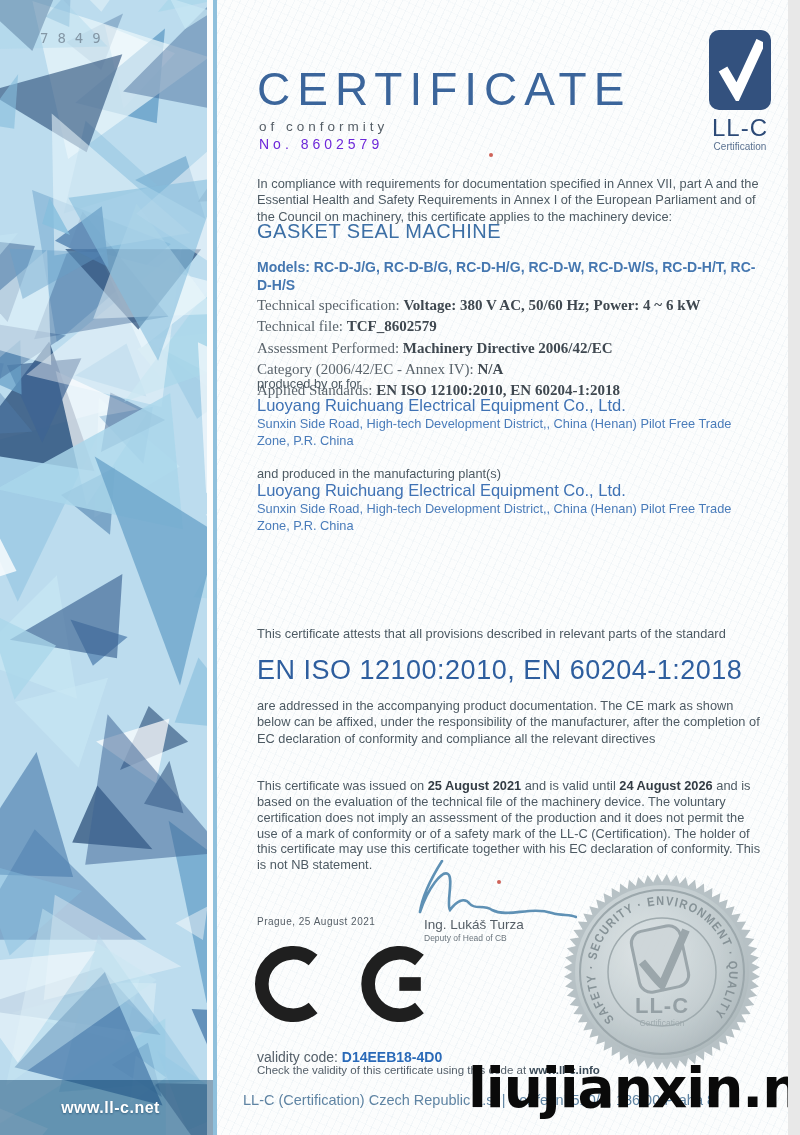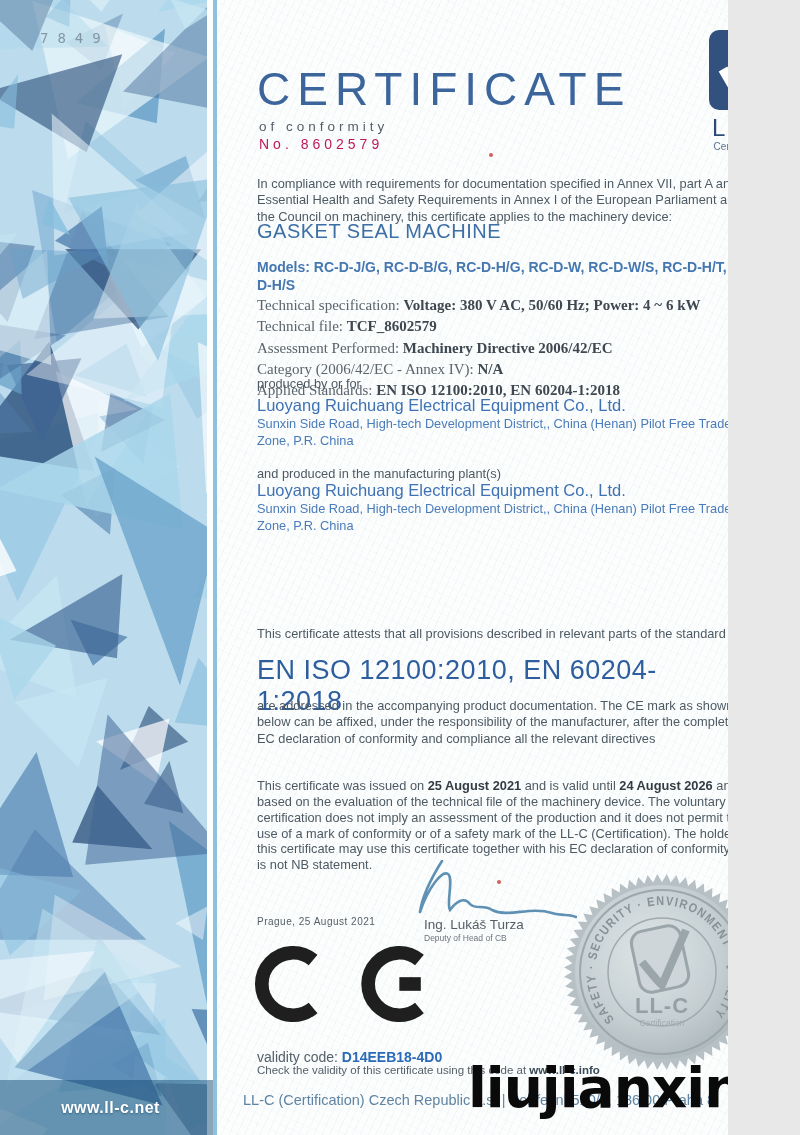--- a/index.html
+++ b/index.html
@@ -1,16 +1,16 @@
 <!DOCTYPE html>
 <html><head>
 <meta charset="utf-8">
 <style>
   html,body{margin:0;padding:0;background:#e8e8e8;}
-  .page{position:relative;width:728px;height:1135px;background:#fcfdfd;overflow:hidden;
+  .page{position:relative;width:788px;height:1135px;background:#fcfdfd;overflow:hidden;
         font-family:"Liberation Sans",sans-serif;color:#4d5a63;}
   .abs{position:absolute;}
   
   .sidebar{left:0;top:0;width:207px;height:1135px;background:#bcdcee;}
   .sidebar svg{display:block;width:207px;height:1135px;}
   .sidebar-strip{left:0;top:1080px;width:207px;height:55px;background:rgba(16,72,112,.48);
                  display:flex;align-items:center;justify-content:center;padding-left:7px;}
   .sidebar-url{color:#ffffff;font-weight:bold;font-size:16px;letter-spacing:.5px;
                text-shadow:0 1px 2px rgba(0,40,70,.45);}
   .vline{left:213px;top:0;width:4px;height:1135px;background:#8fc0dc;}
@@ -23,21 +23,21 @@
          letter-spacing:9px;color:#6d7d8c;opacity:.75;}
   
   .logo{left:700px;top:30px;width:80px;text-align:center;}
   .logo-box{width:62px;height:80px;margin:0 auto;background:#33517e;border-radius:10px;
             display:flex;align-items:center;justify-content:center;}
   .logo-name{font-size:24px;color:#2c4a77;letter-spacing:1px;margin-top:4px;font-weight:400;}
   .logo-sub{font-size:10px;color:#5a7190;margin-top:-1px;}
   
   .title{left:257px;top:62px;font-size:46px;letter-spacing:7px;color:#3b659b;font-weight:400;}
   .subtitle{left:259px;top:119px;font-size:13.5px;letter-spacing:4px;color:#555e66;}
-  .certno{left:259px;top:136px;font-size:14px;letter-spacing:4px;color:#be185d;}
+  .certno{left:259px;top:136px;font-size:14px;letter-spacing:4px;color:#6d28d9;}
   
   .para{font-size:12.8px;line-height:1.28;color:#4d5a63;width:505px;}
   .intro{left:257px;top:176px;}
   .product{left:257px;top:220px;font-size:20px;color:#3c6fa5;letter-spacing:.5px;}
   .models{left:257px;top:258px;font-size:14px;line-height:1.3;color:#4577b0;width:505px;font-weight:bold;}
   .specs{left:257px;top:295px;font-size:15px;line-height:1.42;color:#5a646c;width:505px;font-family:Liberation Serif, serif;}
   .specs b{color:#3f4850;}
   .lead{font-size:12.8px;color:#4d5a63;}
   .lead1{left:257px;top:376px;}
   .company{font-size:16.5px;color:#3f72b4;}

